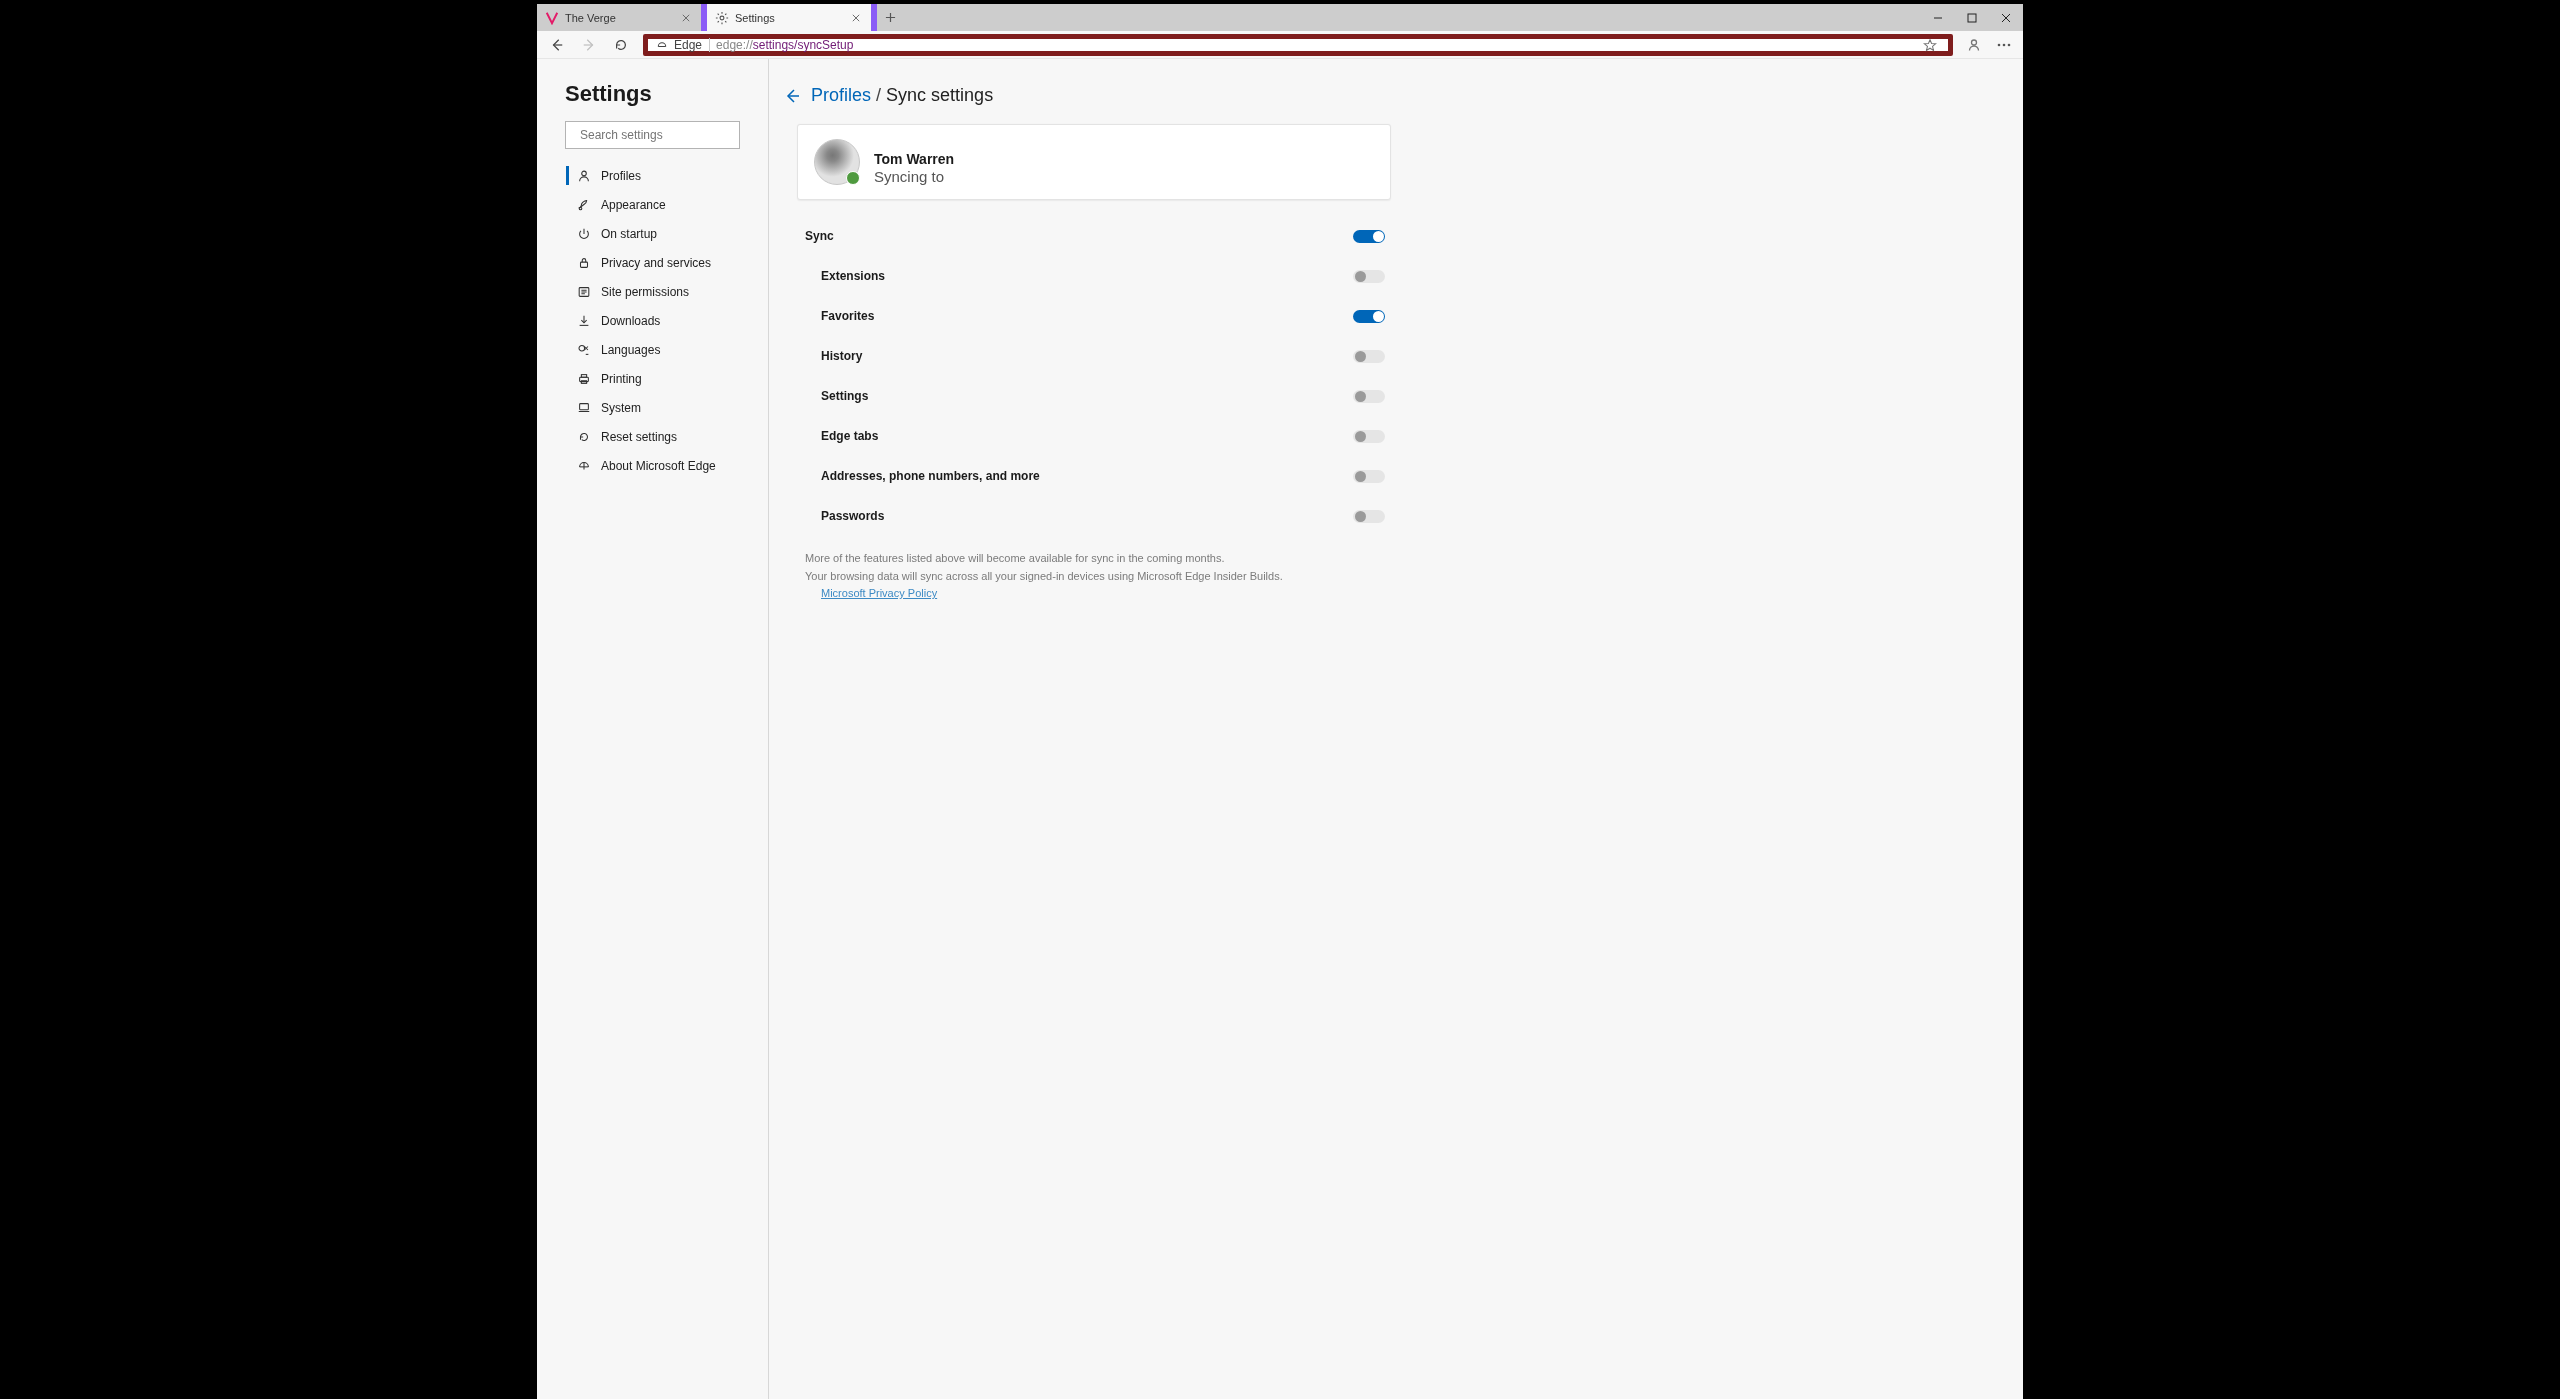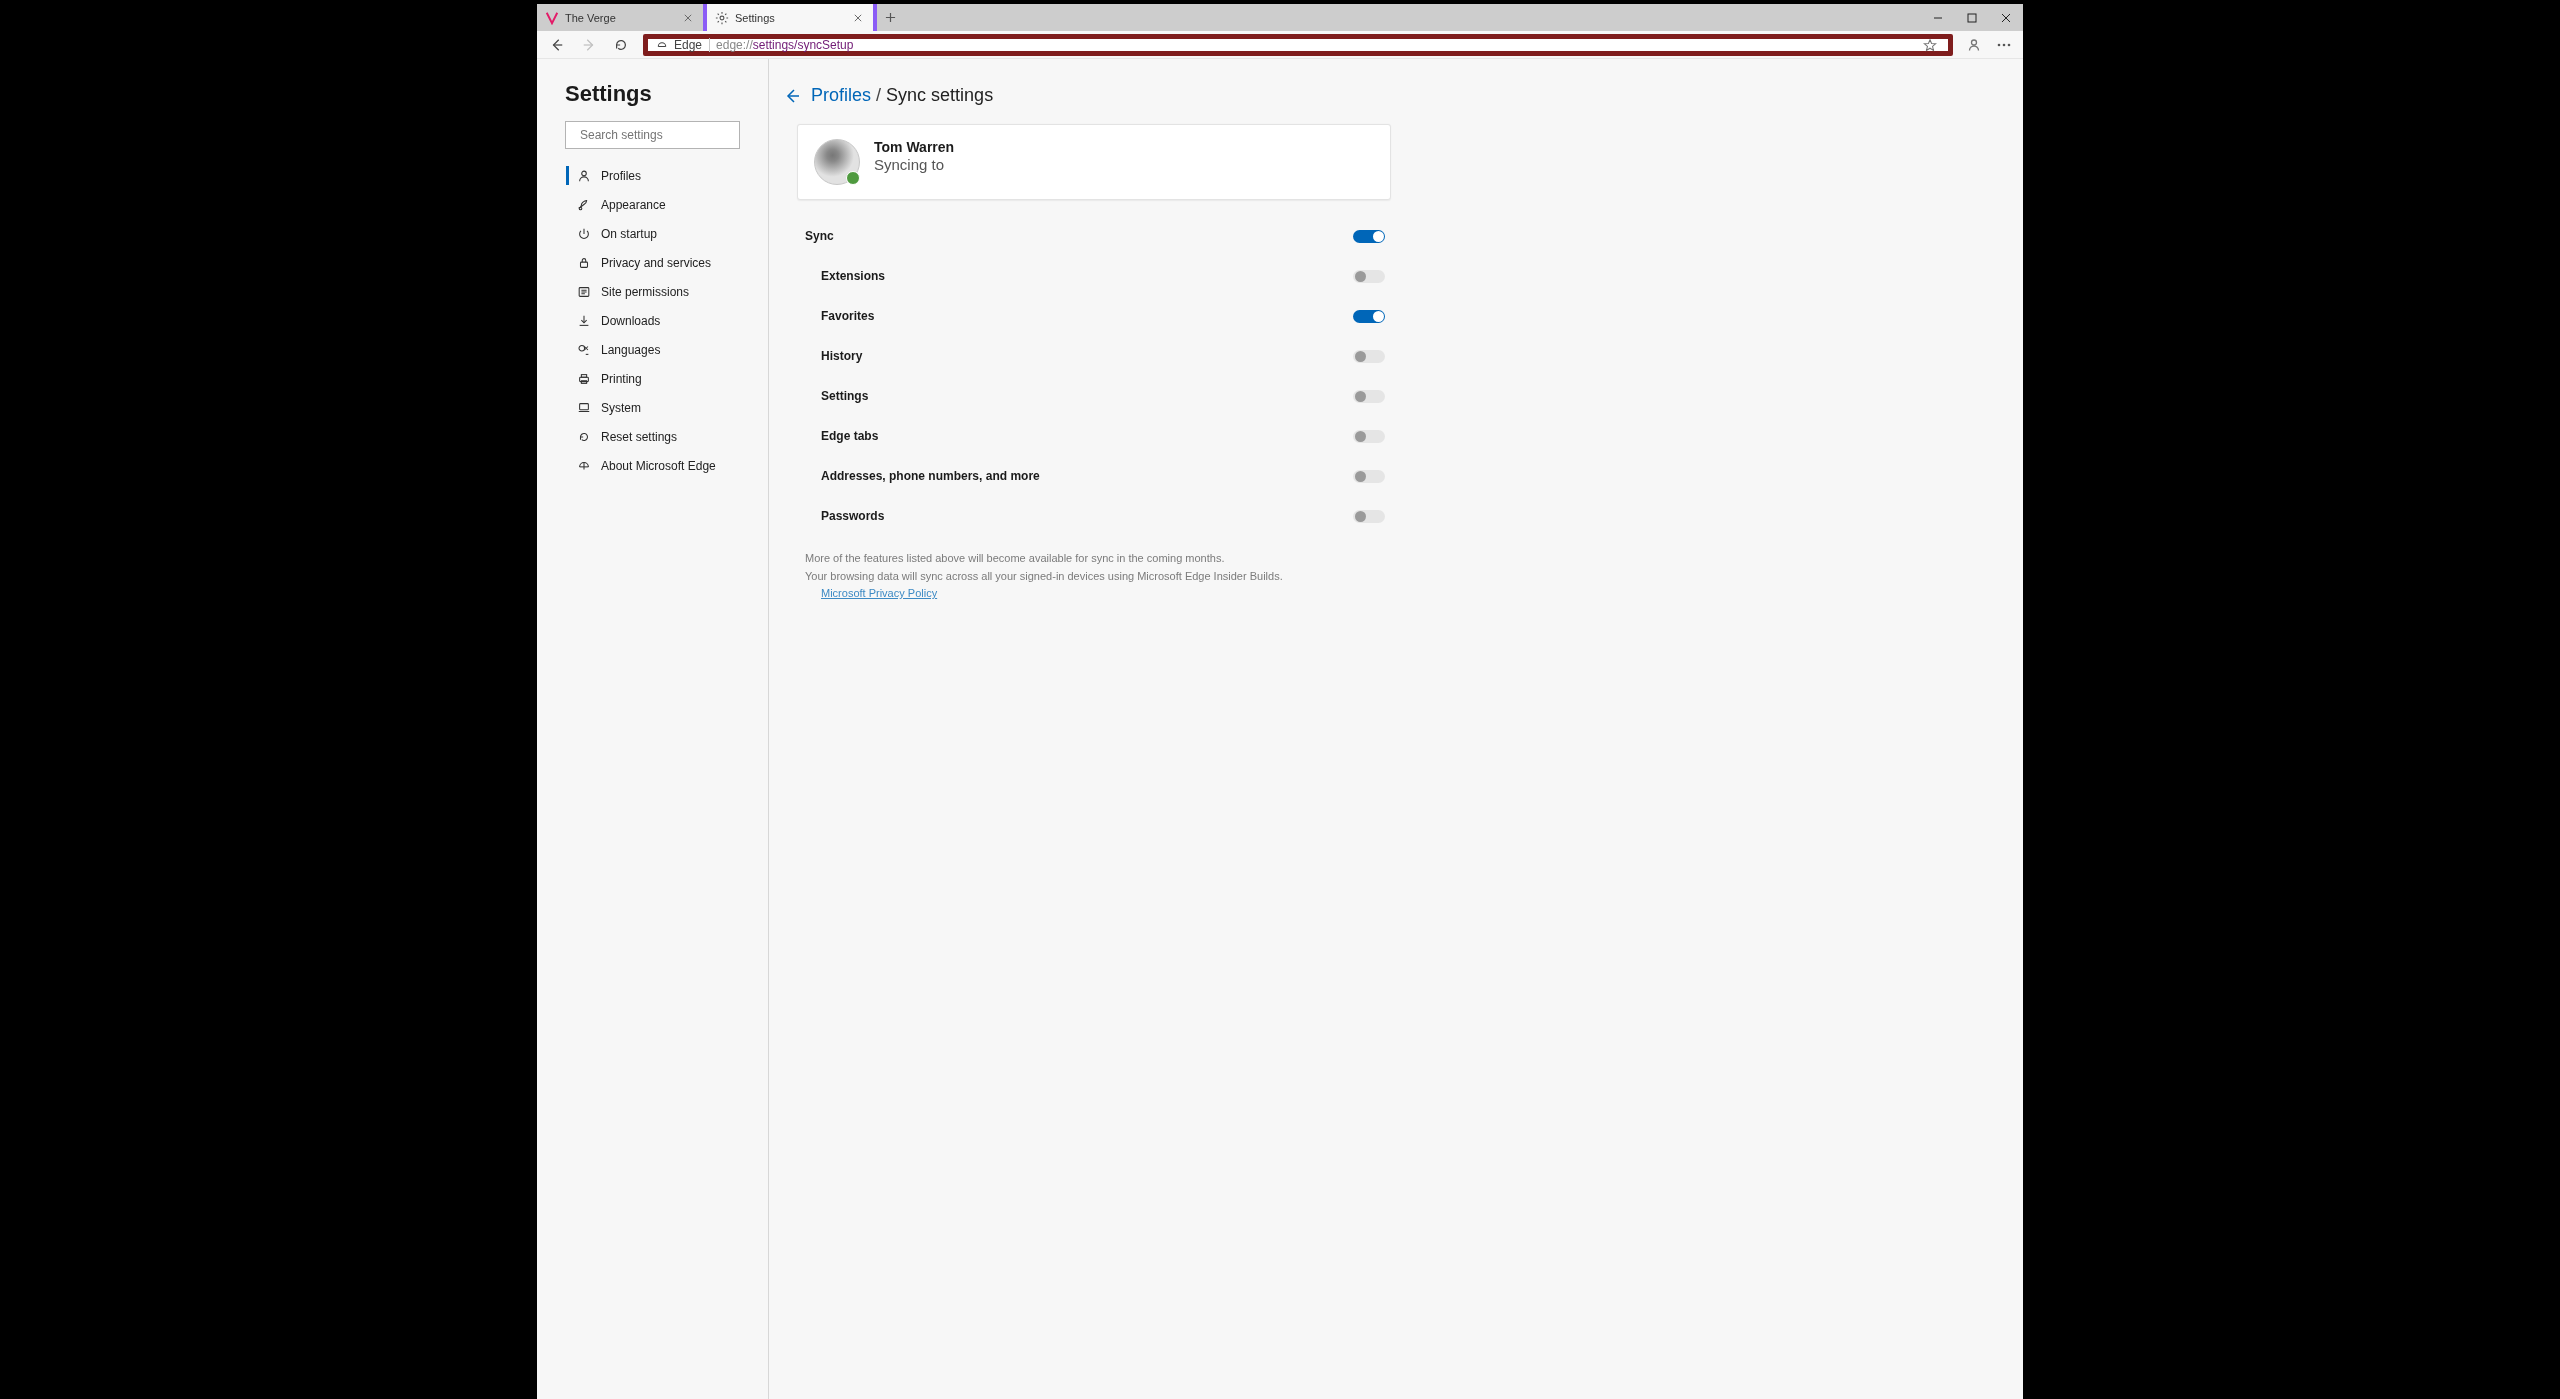--- a/index.html
+++ b/index.html
@@ -6,21 +6,21 @@
     html, body { width: 2560px; height: 1399px; overflow: hidden; }
     body { background: #f7f7f7; color: #1b1b1b; position: relative; }
     .pillarbox-left, .pillarbox-right { position: fixed; top: 0; bottom: 0; background: #000; width: 537px; z-index: 900; }
     .pillarbox-left { left: 0; }
     .pillarbox-right { right: 0; }
     .viewport { position: absolute; left: 537px; top: 0; width: 1486px; height: 1399px; display: flex; flex-direction: column; background: #f7f7f7; }
 
     .blackbar { height: 4px; background: #000; }
 
     .tabbar { height: 27px; background: #cdcdcd; display: flex; align-items: flex-end; position: relative; }
-    .tab { width: 170px; height: 27px; display: flex; align-items: center; padding: 0 8px; border-right: 4px solid #8b5cf6; gap: 6px; font-size: 11px; color: #333; }
+    .tab { width: 170px; height: 27px; display: flex; align-items: center; padding: 0 8px; border-right: 6px solid #8b5cf6; gap: 6px; font-size: 11px; color: #333; }
     .tab.active { background: #f7f7f7; }
     .tab .favicon { width: 14px; height: 14px; display: flex; align-items: center; justify-content: center; }
     .tab .title { flex: 1; white-space: nowrap; overflow: hidden; text-overflow: ellipsis; }
     .tab .close { width: 14px; height: 14px; display: flex; align-items: center; justify-content: center; color: #666; }
     .tab .close svg { width: 8px; height: 8px; }
     .newtab-btn { width: 26px; height: 27px; display: flex; align-items: center; justify-content: center; color: #555; }
     .window-controls { position: absolute; right: 0; top: 0; height: 27px; display: flex; }
     .win-btn { width: 34px; height: 27px; display: flex; align-items: center; justify-content: center; color: #222; }
     .win-btn svg { width: 10px; height: 10px; }
 
@@ -52,21 +52,21 @@
     .main { flex: 1; padding: 26px 0 0 0; overflow-y: auto; }
     .main-inner { width: 608px; margin-left: 14px; }
     .breadcrumb { display: flex; align-items: center; gap: 10px; margin-bottom: 18px; padding-left: 0; }
     .breadcrumb .back { width: 18px; height: 18px; display: flex; align-items: center; justify-content: center; color: #0066b8; }
     .breadcrumb .back svg { width: 16px; height: 16px; }
     .breadcrumb .bc-text { font-size: 18px; }
     .breadcrumb .bc-link { color: #0066b8; }
     .breadcrumb .bc-sep { color: #444; }
     .breadcrumb .bc-cur { color: #222; }
 
-    .profile-card { background: #fff; border: 1px solid #e3e3e3; border-radius: 3px; padding: 14px 16px; margin-left: 14px; display: flex; align-items: flex-start; gap: 14px; margin-bottom: 16px; box-shadow: 0 0.5px 1.5px rgba(0,0,0,0.06); }
+    .profile-card { background: #fff; border: 1px solid #e3e3e3; border-radius: 3px; padding: 14px 16px; margin-left: 14px; display: flex; align-items: flex-end; gap: 14px; margin-bottom: 16px; box-shadow: 0 0.5px 1.5px rgba(0,0,0,0.06); }
     .avatar { width: 46px; height: 46px; border-radius: 50%; border: 1.5px solid #c7c7c7; background: radial-gradient(circle at 40% 35%, #777 0%, #888 15%, #e2e2e2 55% ); position: relative; }
     .avatar::after { content:""; position:absolute; right:-1px; bottom:-1px; width:12px; height:12px; border-radius:50%; background:#4f9a3f; border:1.5px solid #fff; }
     .profile-card .pname { font-size: 14px; font-weight: 700; color: #1b1b1b; }
     .profile-card .pstatus { font-size: 15px; color: #555; margin-top: 1px; }
 
     .toggle-list { margin-left: 22px; }
     .toggle-row { display: flex; align-items: center; justify-content: space-between; height: 40px; padding-right: 6px; }
     .toggle-row.sub { padding-left: 16px; }
     .toggle-row .lbl { font-size: 12px; font-weight: 600; color: #1b1b1b; }
     .switch { width: 32px; height: 13px; border-radius: 7px; position: relative; }

